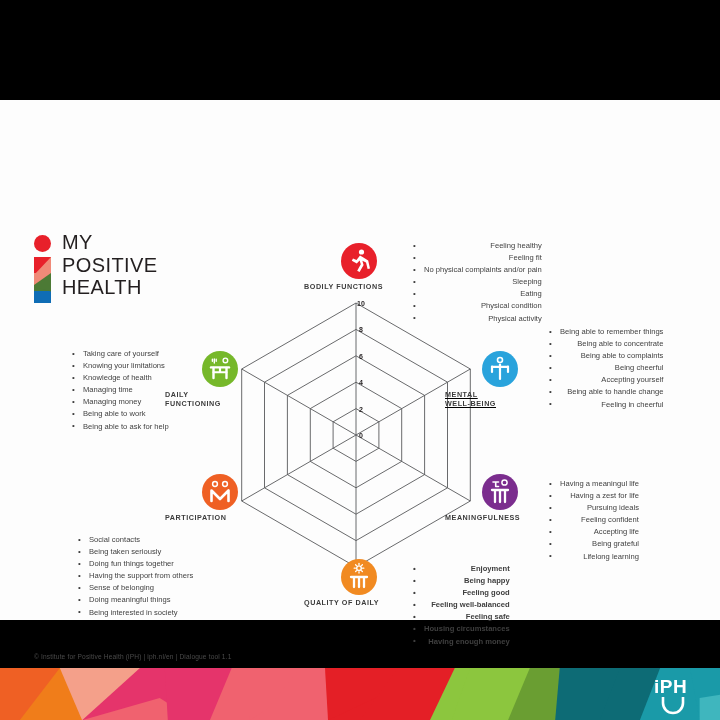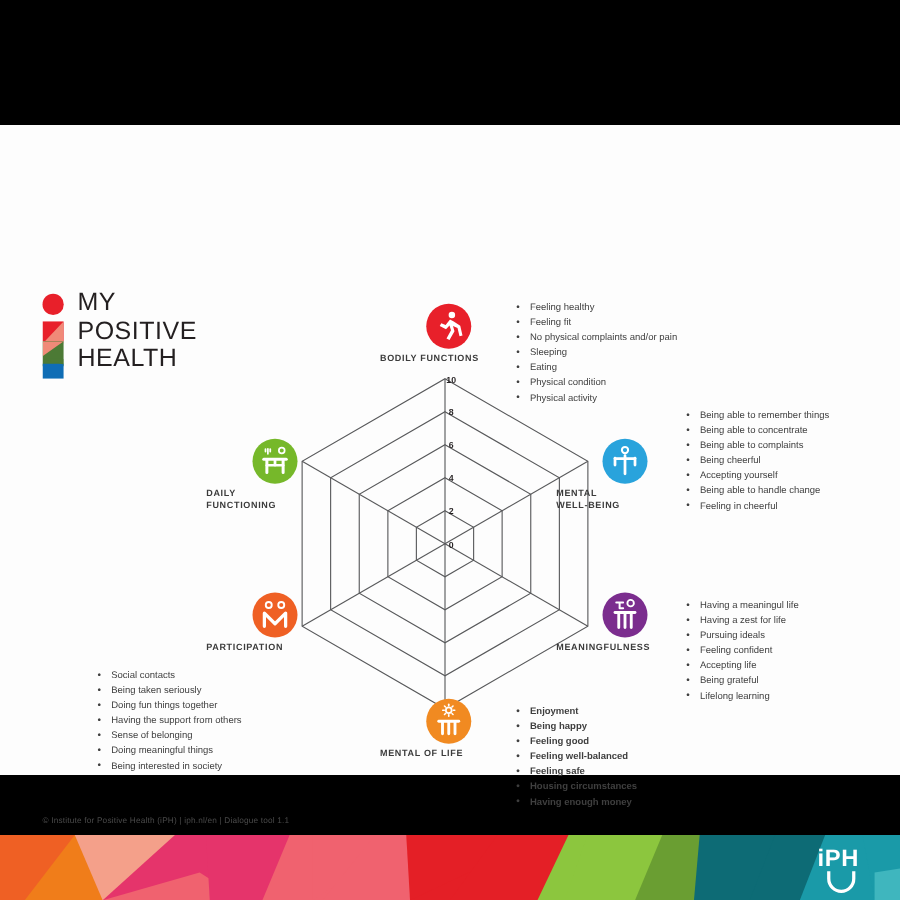--- a/index.html
+++ b/index.html
@@ -33,32 +33,32 @@
   .tick{font-size:7px;fill:#231f20;font-family:"Liberation Sans",sans-serif;font-weight:700;}
 
   
   .dim{position:absolute;text-align:left;width:110px;}
   .dim .circ{width:36px;height:36px;border-radius:50%;margin:0 auto;position:relative;}
   .dim .lab{margin-top:3px;font-size:7.2px;font-weight:700;color:#3c3c3c;
         letter-spacing:.55px;line-height:9px;}
   .dim svg{position:absolute;left:0;top:0;}
 
   #d-bodily{left:304px;top:143px;}
-  #d-mental{left:445px;top:251px;}
+  #d-mental{left:445px;top:251px;text-decoration:underline;}
   #d-meaning{left:445px;top:374px;}
   #d-quality{left:304px;top:459px;}
   #d-particip{left:165px;top:374px;}
   #d-daily{left:165px;top:251px;}
 
   
   .blist{position:absolute;font-size:7.6px;color:#3f3f3f;line-height:12.1px;}
   .blist ul{margin:0;padding:0;list-style:none;}
   .blist li{position:relative;padding-left:11px;white-space:nowrap;}
   .blist li:before{content:"•";position:absolute;left:0;top:-0.5px;color:#3f3f3f;font-size:8px;}
-  .blist.right li{text-align:left;}
+  .blist.right li{text-align:right;}
   .blist.left  li{text-align:left;}
 
   #l-bodily{left:413px;top:140px;}
   #l-mental{left:549px;top:226px;}
   #l-meaning{left:549px;top:378px;}
   #l-quality{left:413px;top:463px;font-weight:bold;}
   #l-particip{left:78px;top:434px;}
   #l-daily{left:72px;top:248px;}
 
   
@@ -177,21 +177,21 @@
             <path d="M14.6 5.8 L15.4 6.6"></path>
               <path d="M20.6 11.8 L21.4 12.6"></path>
             <path d="M21.4 5.8 L20.6 6.6"></path>
               <path d="M15.4 11.8 L14.6 12.6"></path>
           </g>
           <path d="M10 18 L26 18" stroke="#fff" stroke-width="2.3" stroke-linecap="round"></path>
           <path d="M13 18.6 L13 28 M18 18.6 L18 28 M23 18.6 L23 28" stroke="#fff" stroke-width="2.3" stroke-linecap="round"></path>
         </svg>
       </div>
       <div class="lab">
-        <div>MENTAL OF LIFE</div>
+        <div>QUALITY OF DAILY</div>
       </div>
     </div>
 
     <div class="dim" id="d-daily">
       <div class="circ" style="background:#76b82a">
         <svg width="36" height="36" viewBox="0 0 36 36">
           <path d="M12.3 8 L12.3 12 M10.4 8.2 L10.4 10.2 M14.2 8.2 L14.2 10.2" stroke="#fff" stroke-width="1.4" stroke-linecap="round"></path>
           <circle cx="23.4" cy="9.4" r="2.3" fill="none" stroke="#fff" stroke-width="1.4"></circle>
           <path d="M9 16.4 L27 16.4" stroke="#fff" stroke-width="2.4" stroke-linecap="round"></path>
           <path d="M11.5 17 L11.5 20.5 L11.5 27 M24.5 17 L24.5 20.5 L24.5 27" stroke="#fff" stroke-width="2.4" stroke-linecap="round"></path>
@@ -264,20 +264,31 @@
     </div>
     <div class="blist left" id="l-particip">
       <ul>
           <li>Social contacts</li>
           <li>Being taken seriously</li>
           <li>Doing fun things together</li>
           <li>Having the support from others</li>
           <li>Sense of belonging</li>
           <li>Doing meaningful things</li>
           <li>Being interested in society</li>
+        </ul>
+    </div>
+    <div class="blist left" id="l-daily">
+      <ul>
+          <li>Taking care of yourself</li>
+          <li>Knowing your limitations</li>
+          <li>Knowledge of health</li>
+          <li>Managing time</li>
+          <li>Managing money</li>
+          <li>Being able to work</li>
+          <li>Being able to ask for help</li>
         </ul>
     </div>
 
     <div id="credit">© Institute for Positive Health (iPH)  |  iph.nl/en  |  Dialogue tool 1.1</div>
 
     <div id="band">
       <svg width="720" height="52" viewBox="0 0 720 52">
         <rect x="0" y="0" width="720" height="52" fill="#0c7cc0"></rect>
         <polygon points="0,0 120,0 0,52" fill="#f07d1a"></polygon>
         <polygon points="0,0 120,0 72,52 0,52" fill="#ef6024"></polygon>

